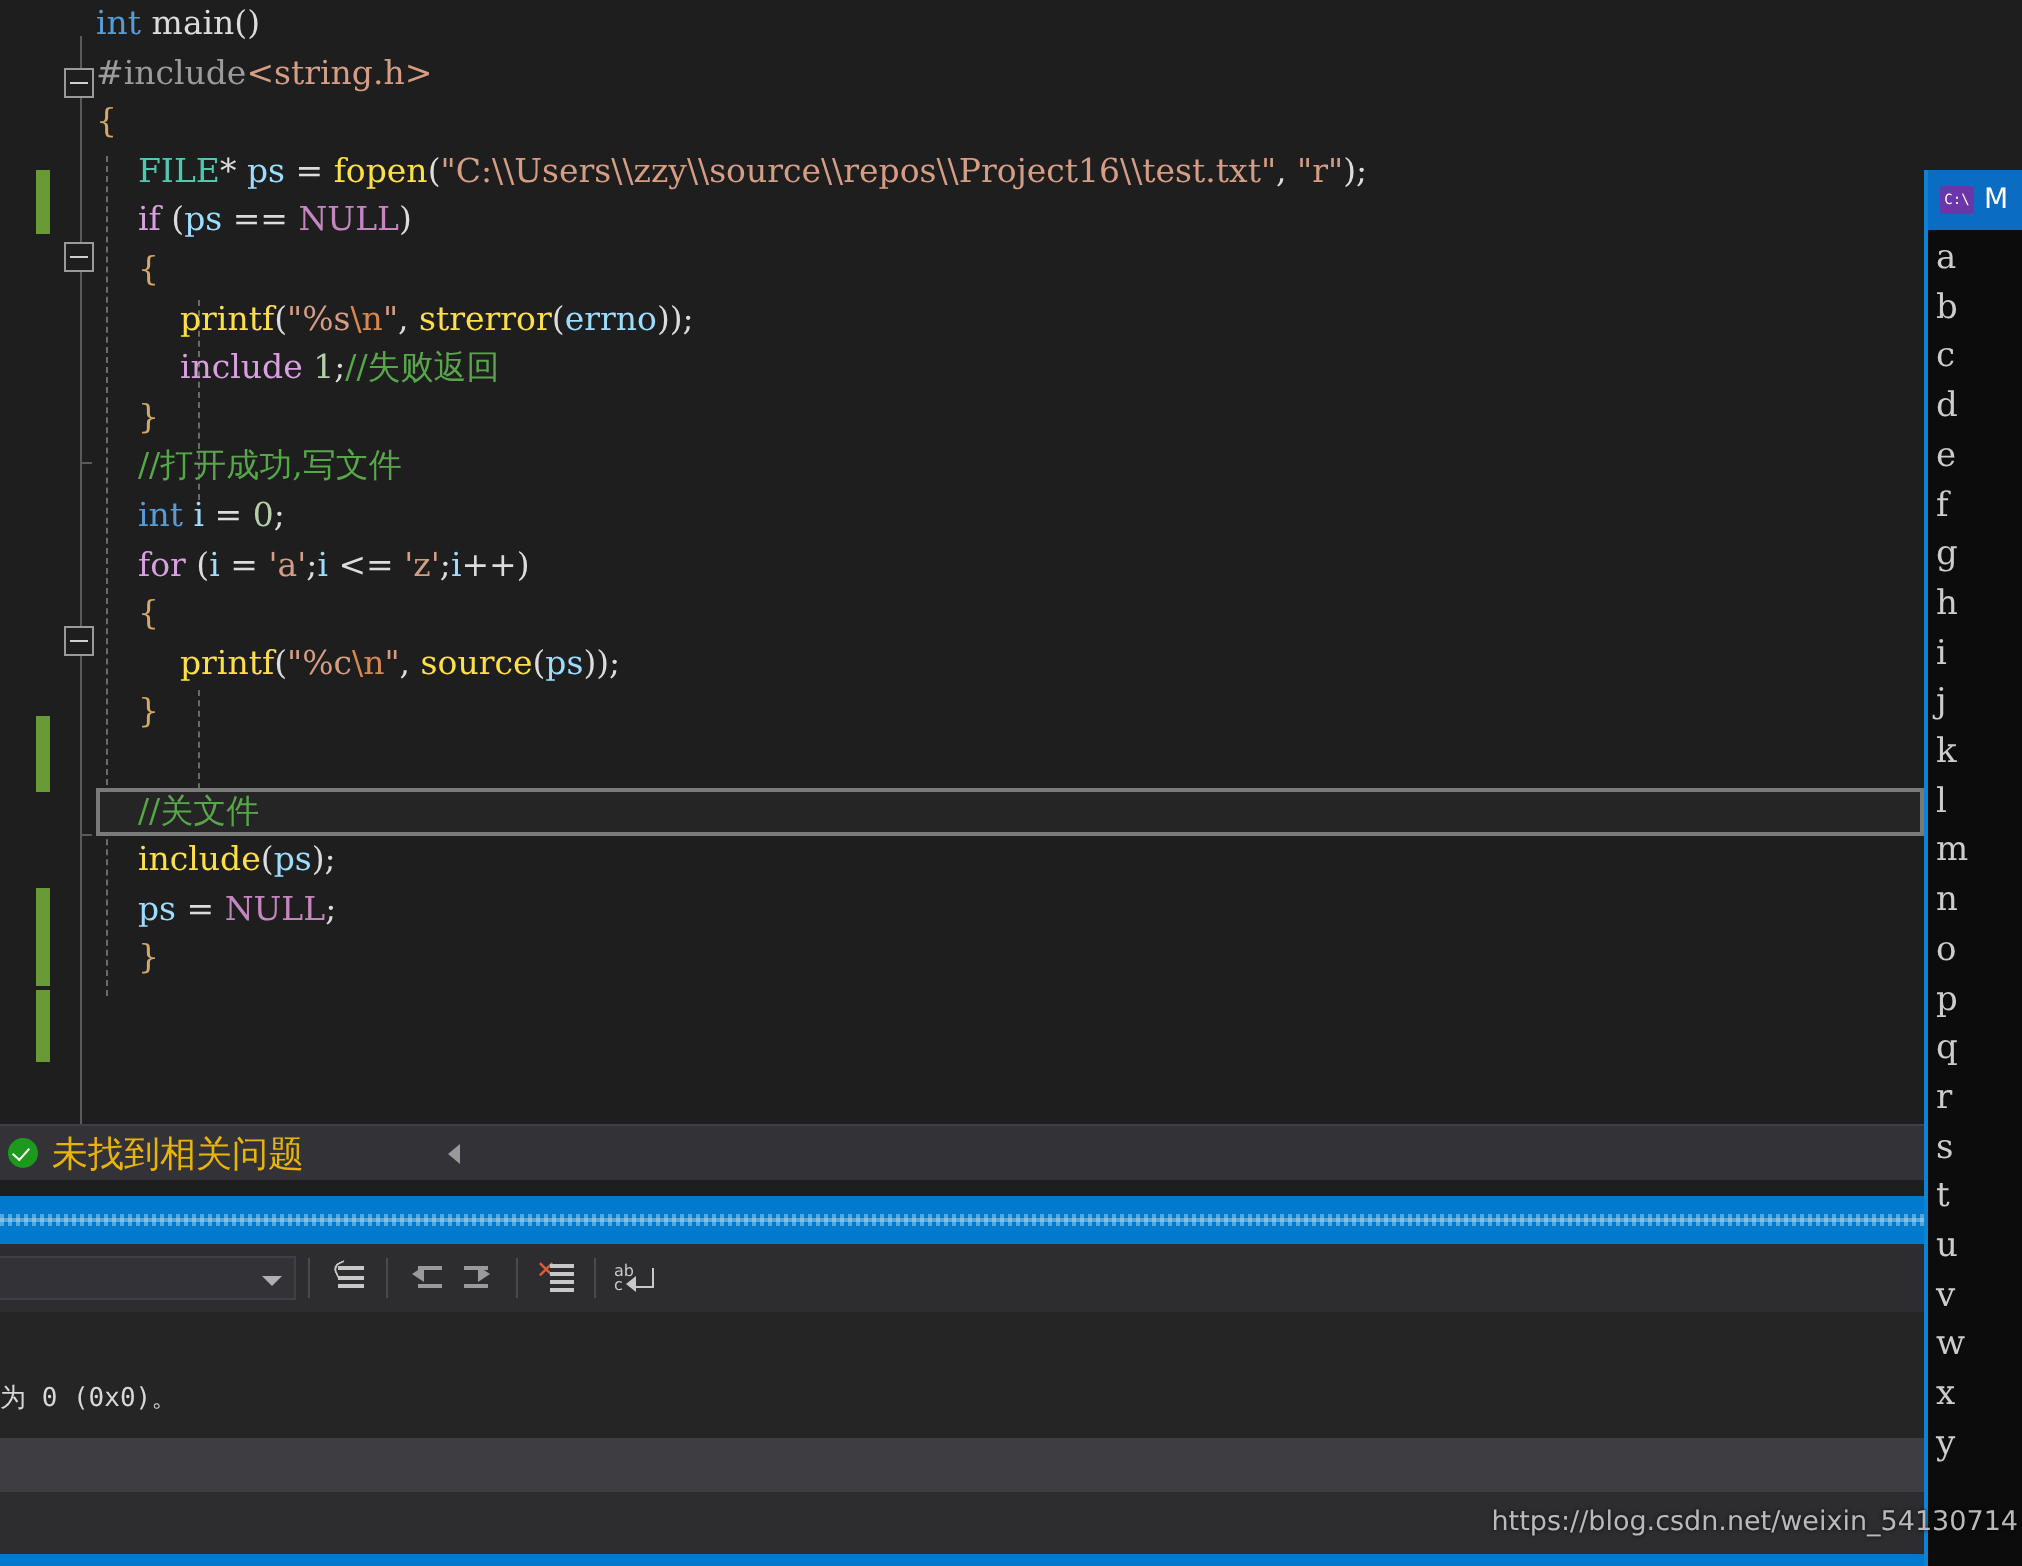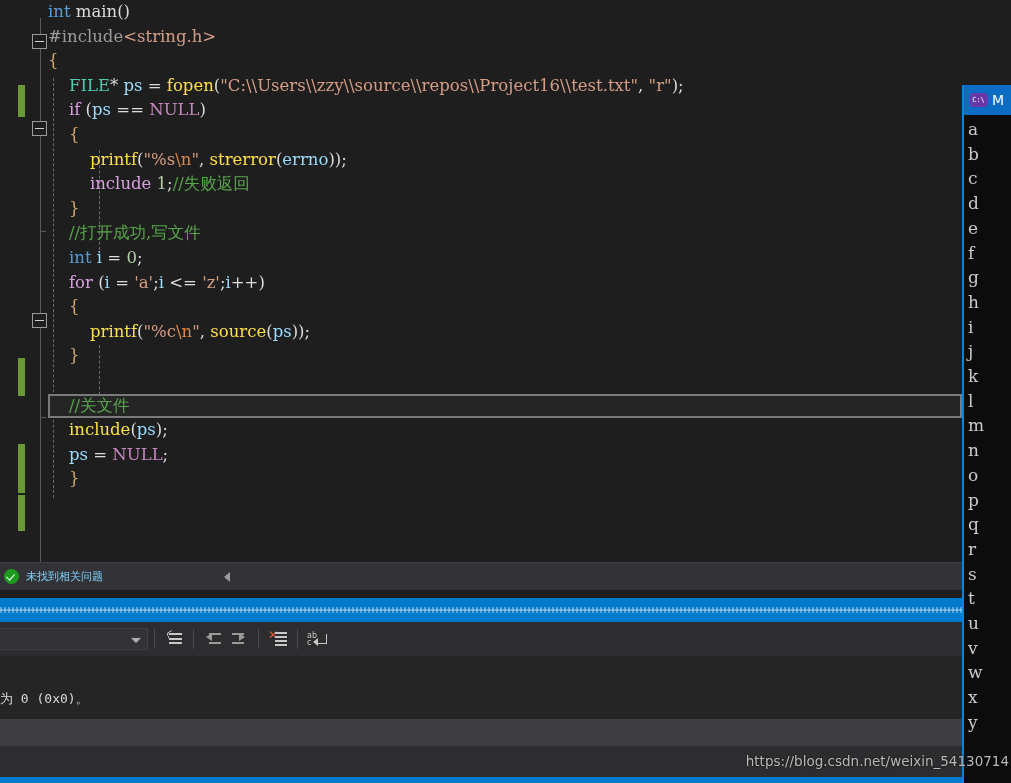--- a/index.html
+++ b/index.html
@@ -90,21 +90,21 @@
     width:15px; height:15px; border-radius:50%;
     background:#1d9a1d; position:relative; flex:0 0 auto; margin-right:7px;
   }
   .ok-icon::after {
     content:""; position:absolute; left:4px; top:3px;
     width:4px; height:7px;
     border:solid #ffffff; border-width:0 1.7px 1.7px 0;
     transform:rotate(42deg);
   }
   .errorstrip .label {
-    color:#7dd3fc; font-size:11px;
+    color:#eab308; font-size:18px;
     font-family:"DejaVu Sans", sans-serif;
     text-align:right;
   }
   .collapse-tri {
     position:absolute; left:224px; top:9px;
     width:0; height:0;
     border-top:5px solid transparent; border-bottom:5px solid transparent;
     border-right:6px solid #9a9a9a;
   }
 

